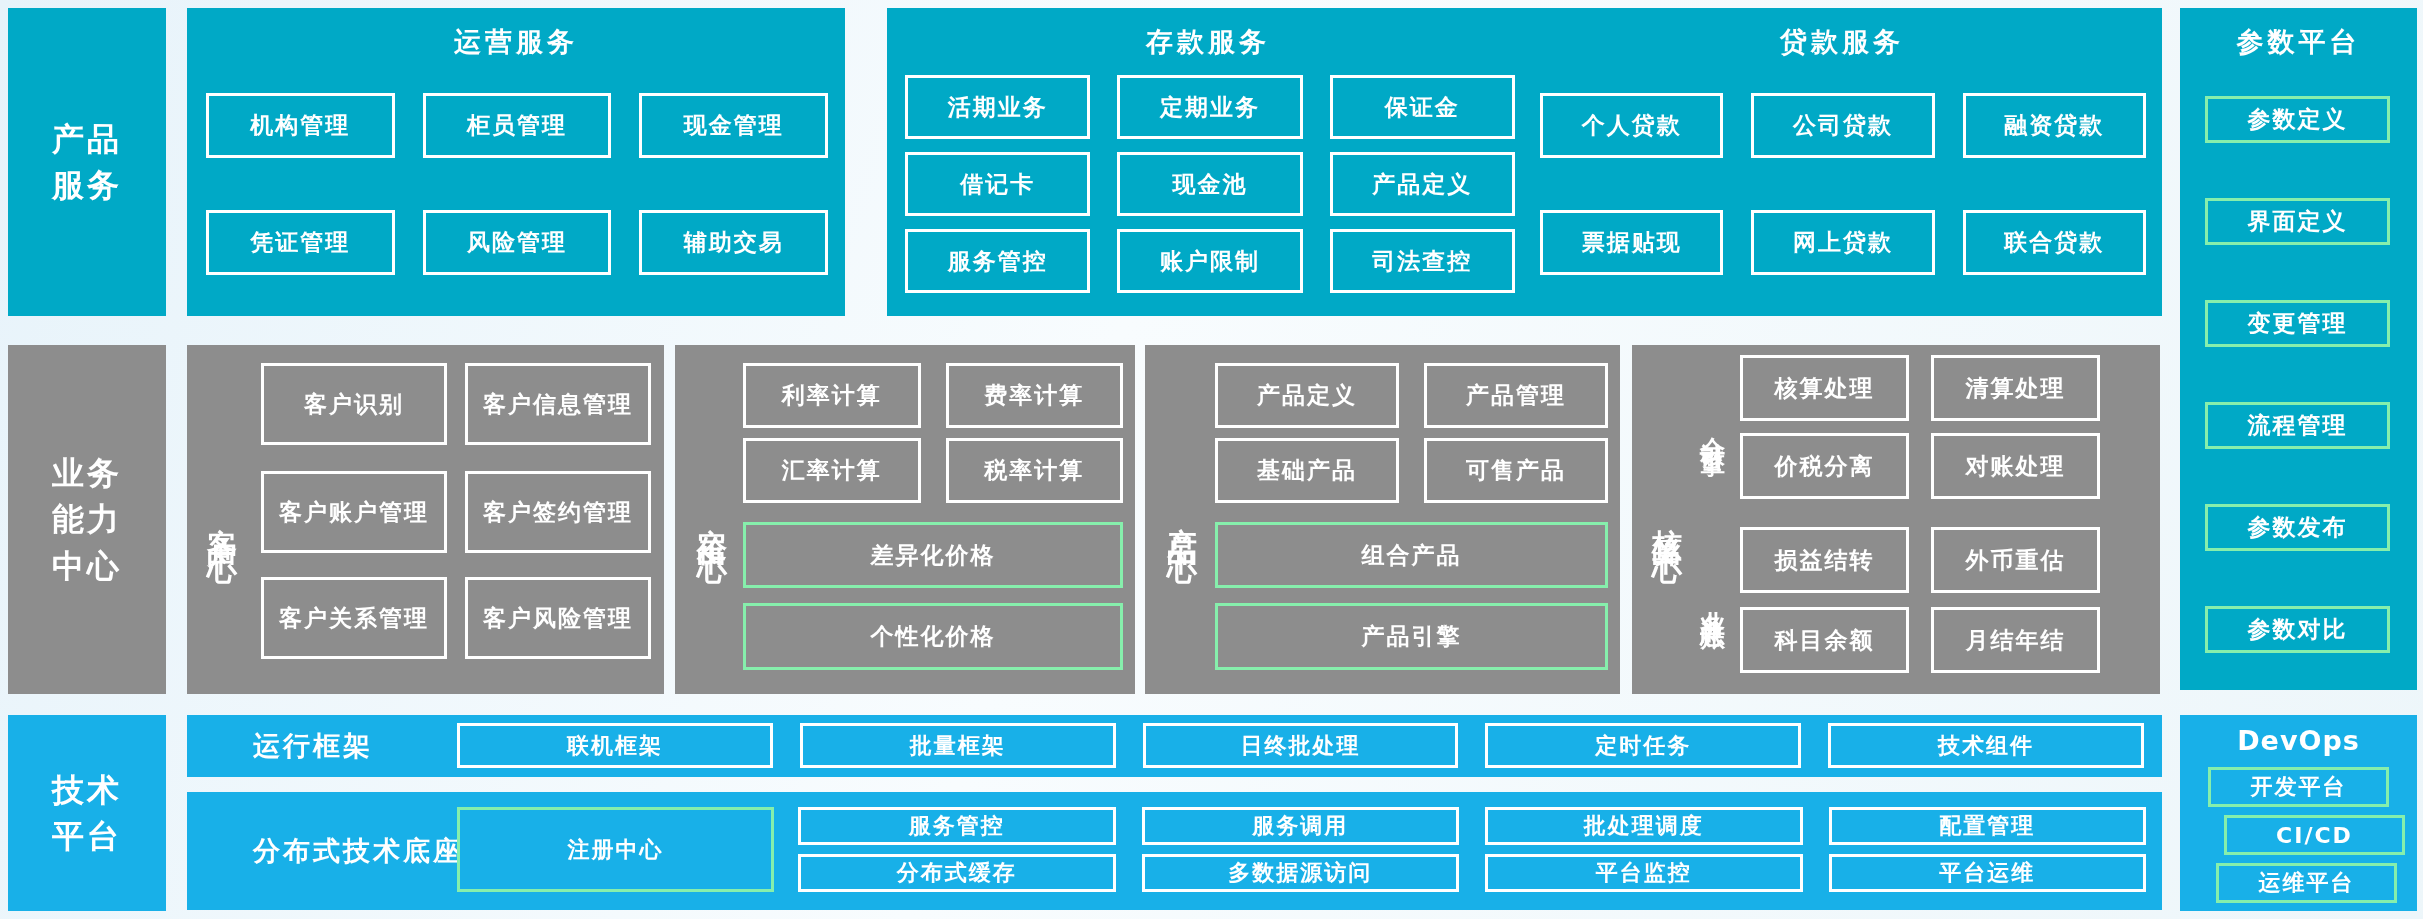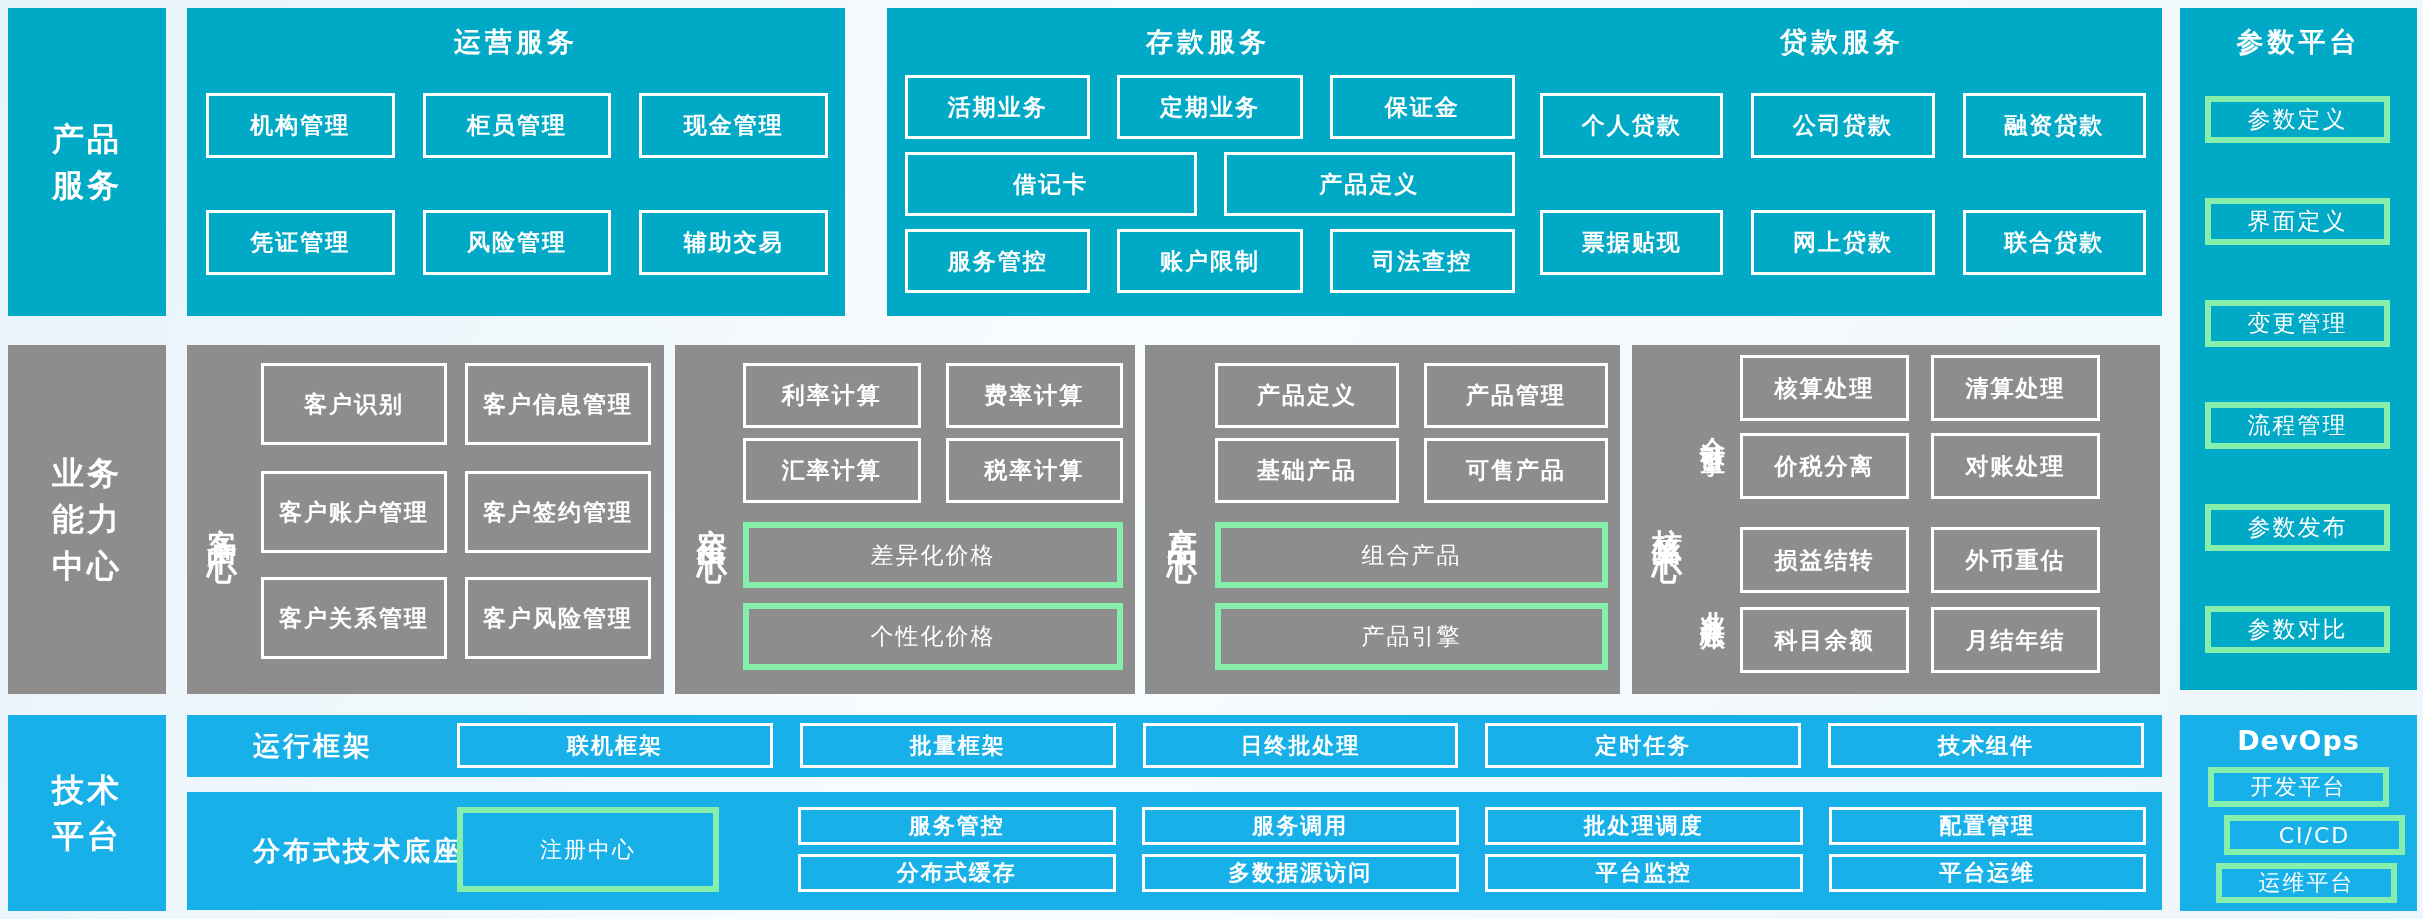--- a/index.html
+++ b/index.html
@@ -23,22 +23,22 @@
     position:absolute;top:16px;left:0;right:0;text-align:center;
     font-size:27px;font-weight:bold;letter-spacing:4px;
   }
   .brow{position:absolute;display:flex;}
   .bbox{
     border:3px solid #fff;display:flex;align-items:center;justify-content:center;
     font-size:23px;font-weight:bold;letter-spacing:2px;flex:1;
     text-align:center;box-sizing:border-box;
   }
   .abox{
-    position:absolute;border:6px solid #86efac;display:flex;align-items:center;
-    justify-content:center;font-size:23px;font-weight:normal;letter-spacing:2px;
+    position:absolute;border:3px solid #86efac;display:flex;align-items:center;
+    justify-content:center;font-size:23px;font-weight:bold;letter-spacing:2px;
     box-sizing:border-box;
   }
   .vlabel{
     position:absolute;writing-mode:vertical-rl;text-orientation:upright;
     font-weight:bold;font-size:30px;letter-spacing:8px;
     display:flex;align-items:center;justify-content:center;
   }
   .vlabel-main{top:0;height:100%;}
   .vsub{
     position:absolute;writing-mode:vertical-rl;text-orientation:upright;
@@ -86,20 +86,21 @@
 
   <div class="panel teal" style="left:858px;top:8px;width:642px;height:308px;margin-left:29px;">
     <div class="panel-title">存款服务</div>
     <div class="brow" style="left:18px;right:14px;top:67px;height:64px;gap:27px;">
       <div class="bbox">活期业务</div>
       <div class="bbox">定期业务</div>
       <div class="bbox">保证金</div>
     </div>
     <div class="brow" style="left:18px;right:14px;top:144px;height:64px;gap:27px;">
       <div class="bbox">借记卡</div>
+      <div class="bbox">现金池</div>
       <div class="bbox">产品定义</div>
     </div>
     <div class="brow" style="left:18px;right:14px;top:221px;height:64px;gap:27px;">
       <div class="bbox">服务管控</div>
       <div class="bbox">账户限制</div>
       <div class="bbox">司法查控</div>
     </div>
   </div>
 
   <div class="panel teal" style="left:1522px;top:8px;width:640px;height:308px;">
@@ -198,21 +199,21 @@
       <div class="bbox">联机框架</div>
       <div class="bbox">批量框架</div>
       <div class="bbox">日终批处理</div>
       <div class="bbox">定时任务</div>
       <div class="bbox">技术组件</div>
     </div>
   </div>
 
   <div class="panel blue small" style="left:187px;top:792px;width:1975px;height:118px;">
     <div class="bar-label">分布式技术底座</div>
-    <div class="abox" style="left:270px;width:262px;top:15px;height:85px;font-size:22px;">注册中心</div>
+    <div class="abox" style="left:270px;width:317px;top:15px;height:85px;font-size:22px;">注册中心</div>
     <div class="grid2x4">
       <div class="bbox">服务管控</div>
       <div class="bbox">服务调用</div>
       <div class="bbox">批处理调度</div>
       <div class="bbox">配置管理</div>
       <div class="bbox">分布式缓存</div>
       <div class="bbox">多数据源访问</div>
       <div class="bbox">平台监控</div>
       <div class="bbox">平台运维</div>
     </div>

